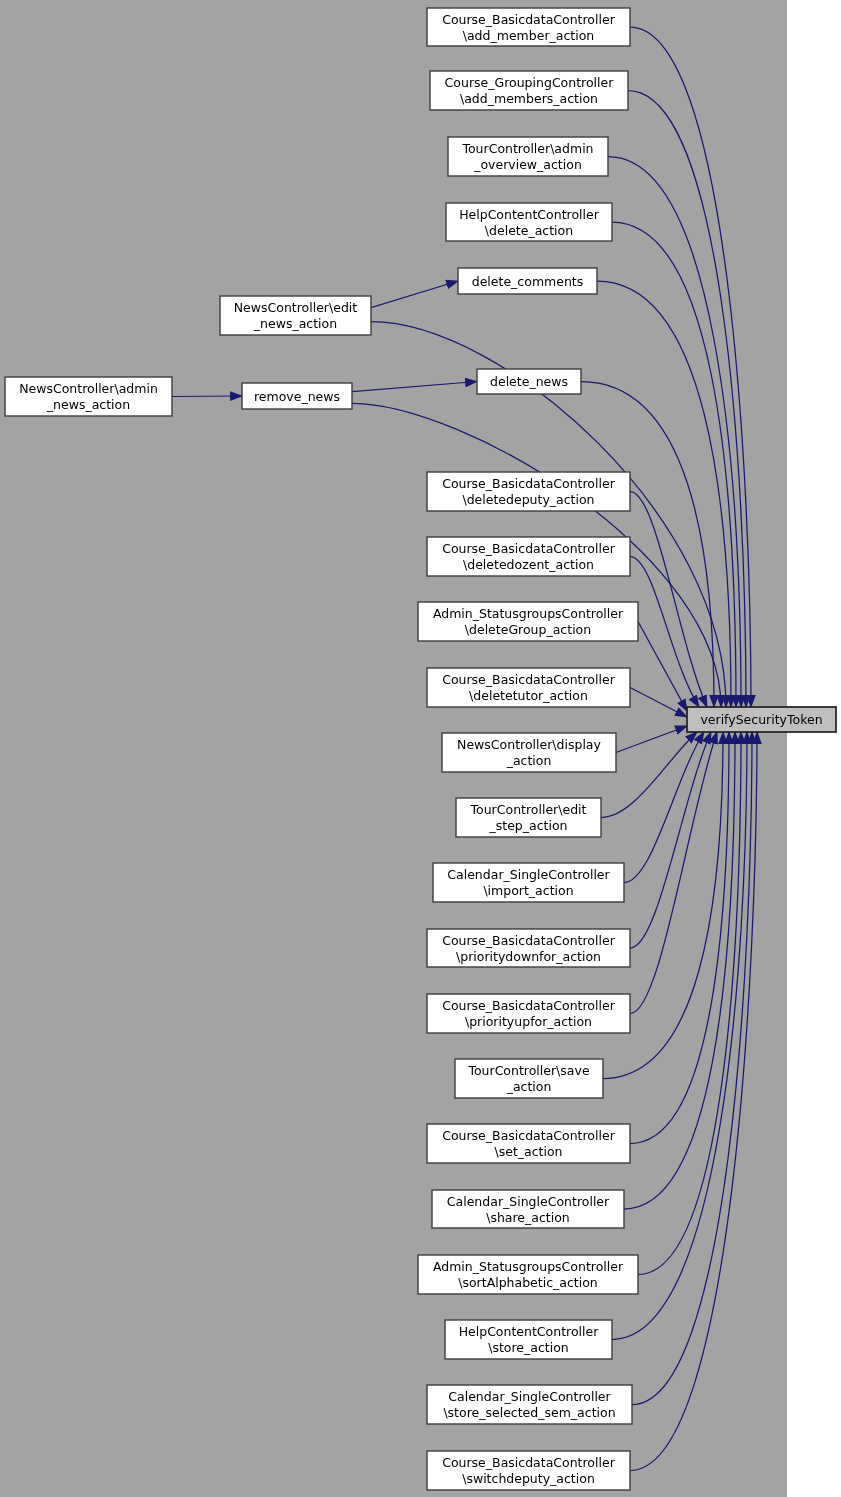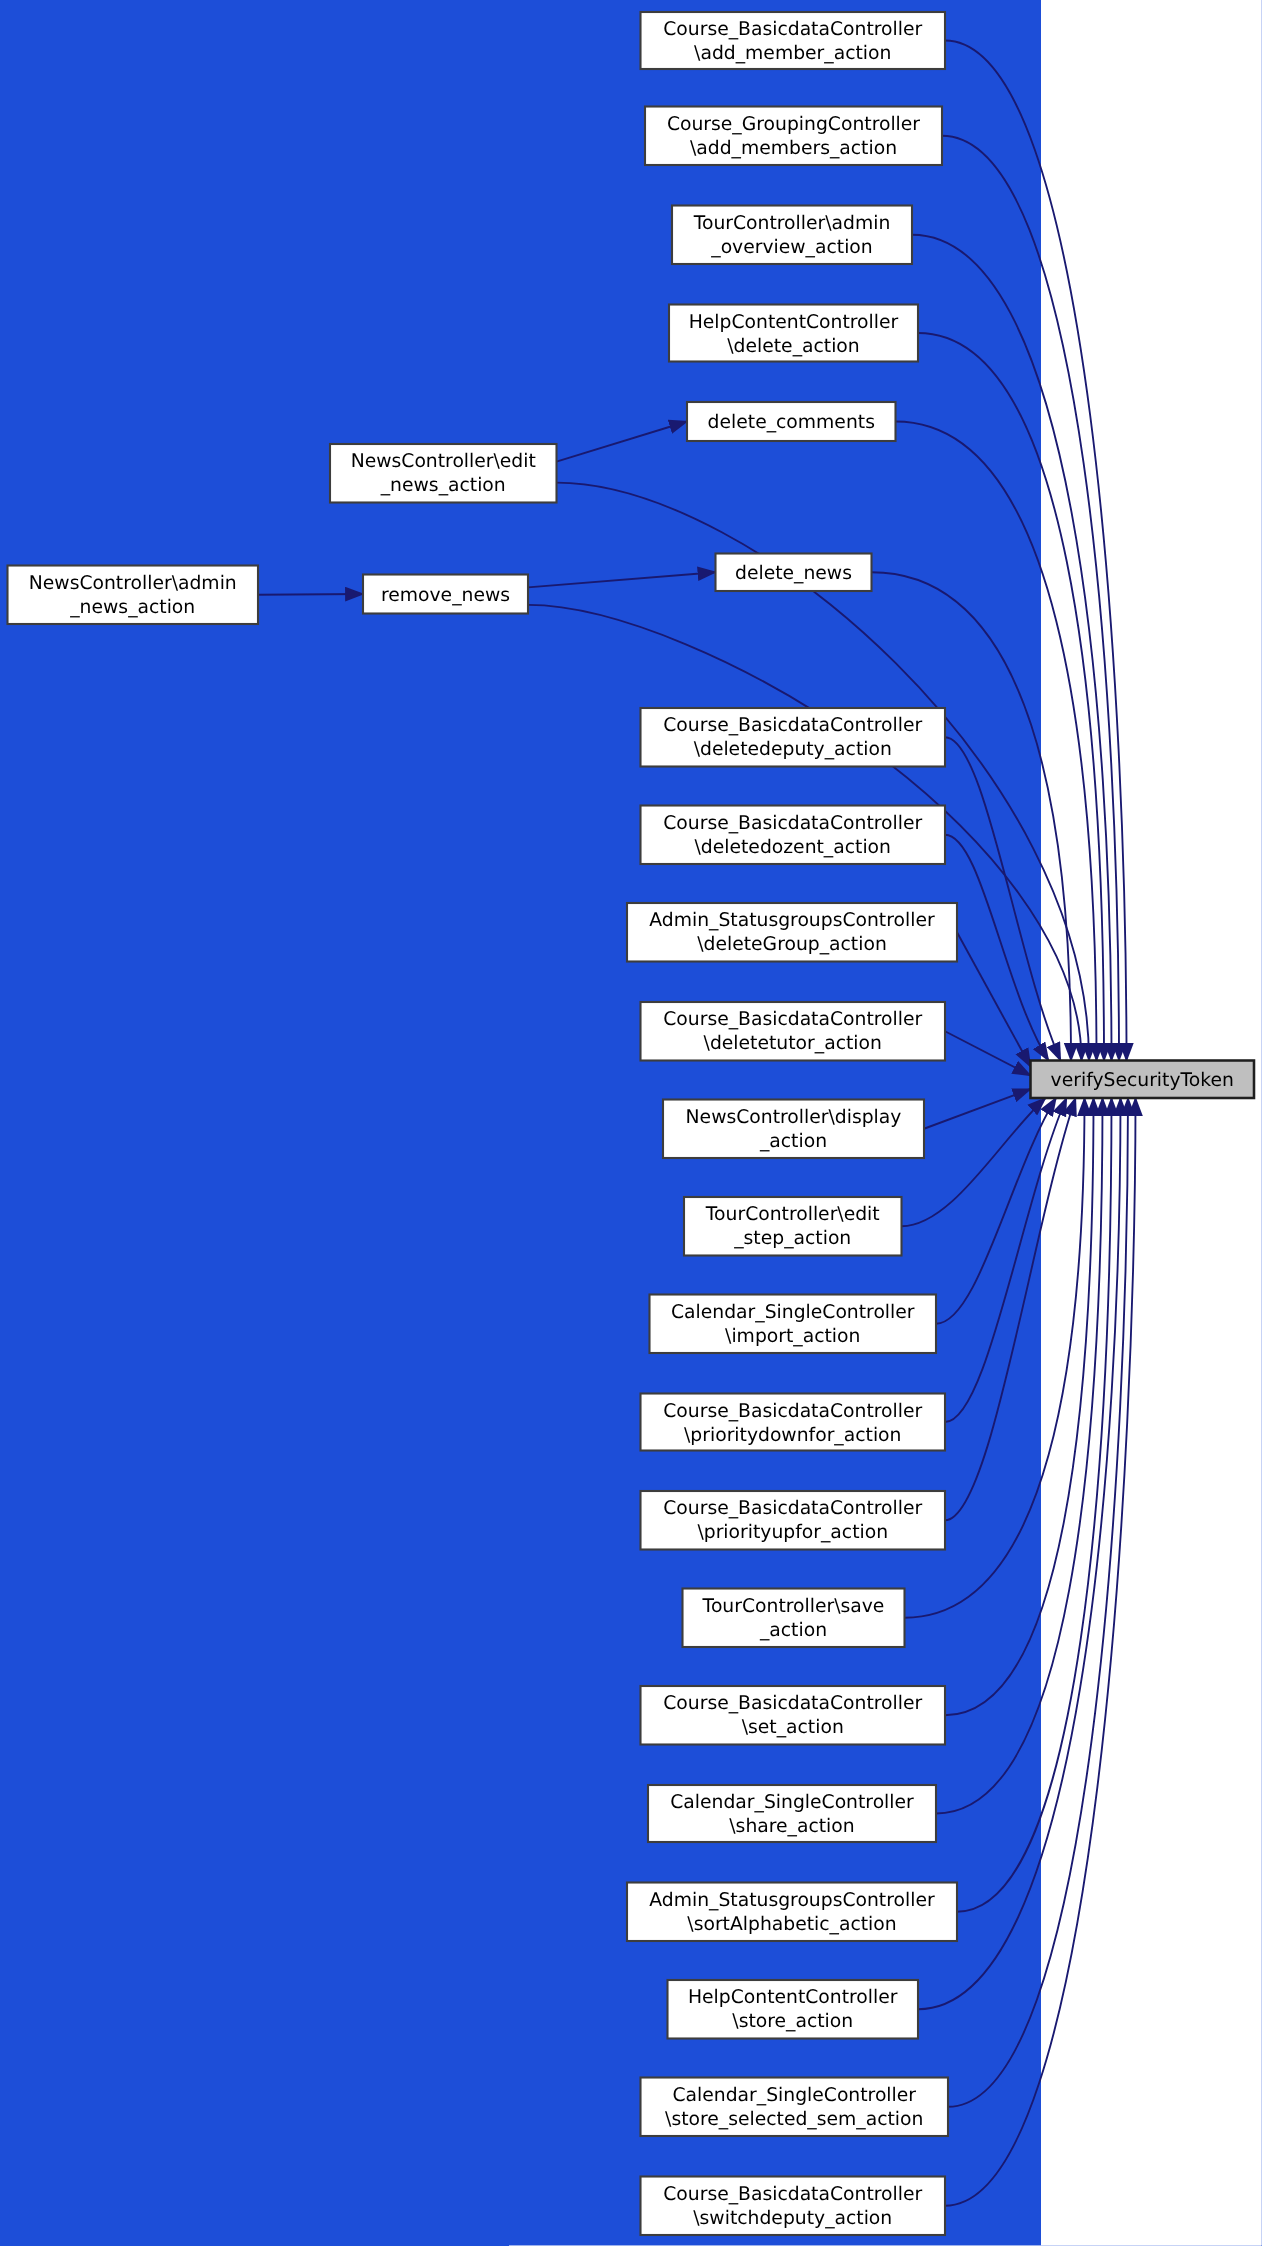--- a/index.html
+++ b/index.html
@@ -3,23 +3,23 @@
 <meta charset="utf-8">
 <title>Call Graph</title>
 <style>
   html, body {
     margin: 0;
     padding: 0;
     background: #ffffff;
   }
   #stage {
     position: relative;
-    width: 694px;
+    width: 787px;
     height: 1497px;
-    background: #1d4ed8;
+    background: #a3a3a3;
     font-family: "DejaVu Sans", "Liberation Sans", sans-serif;
   }
   svg text {
     font-family: "DejaVu Sans", "Liberation Sans", sans-serif;
     font-size: 12.5px;
     fill: #000000;
   }
   .graph-node rect {
     fill: #ffffff;
     stroke: #3d3d3d;

